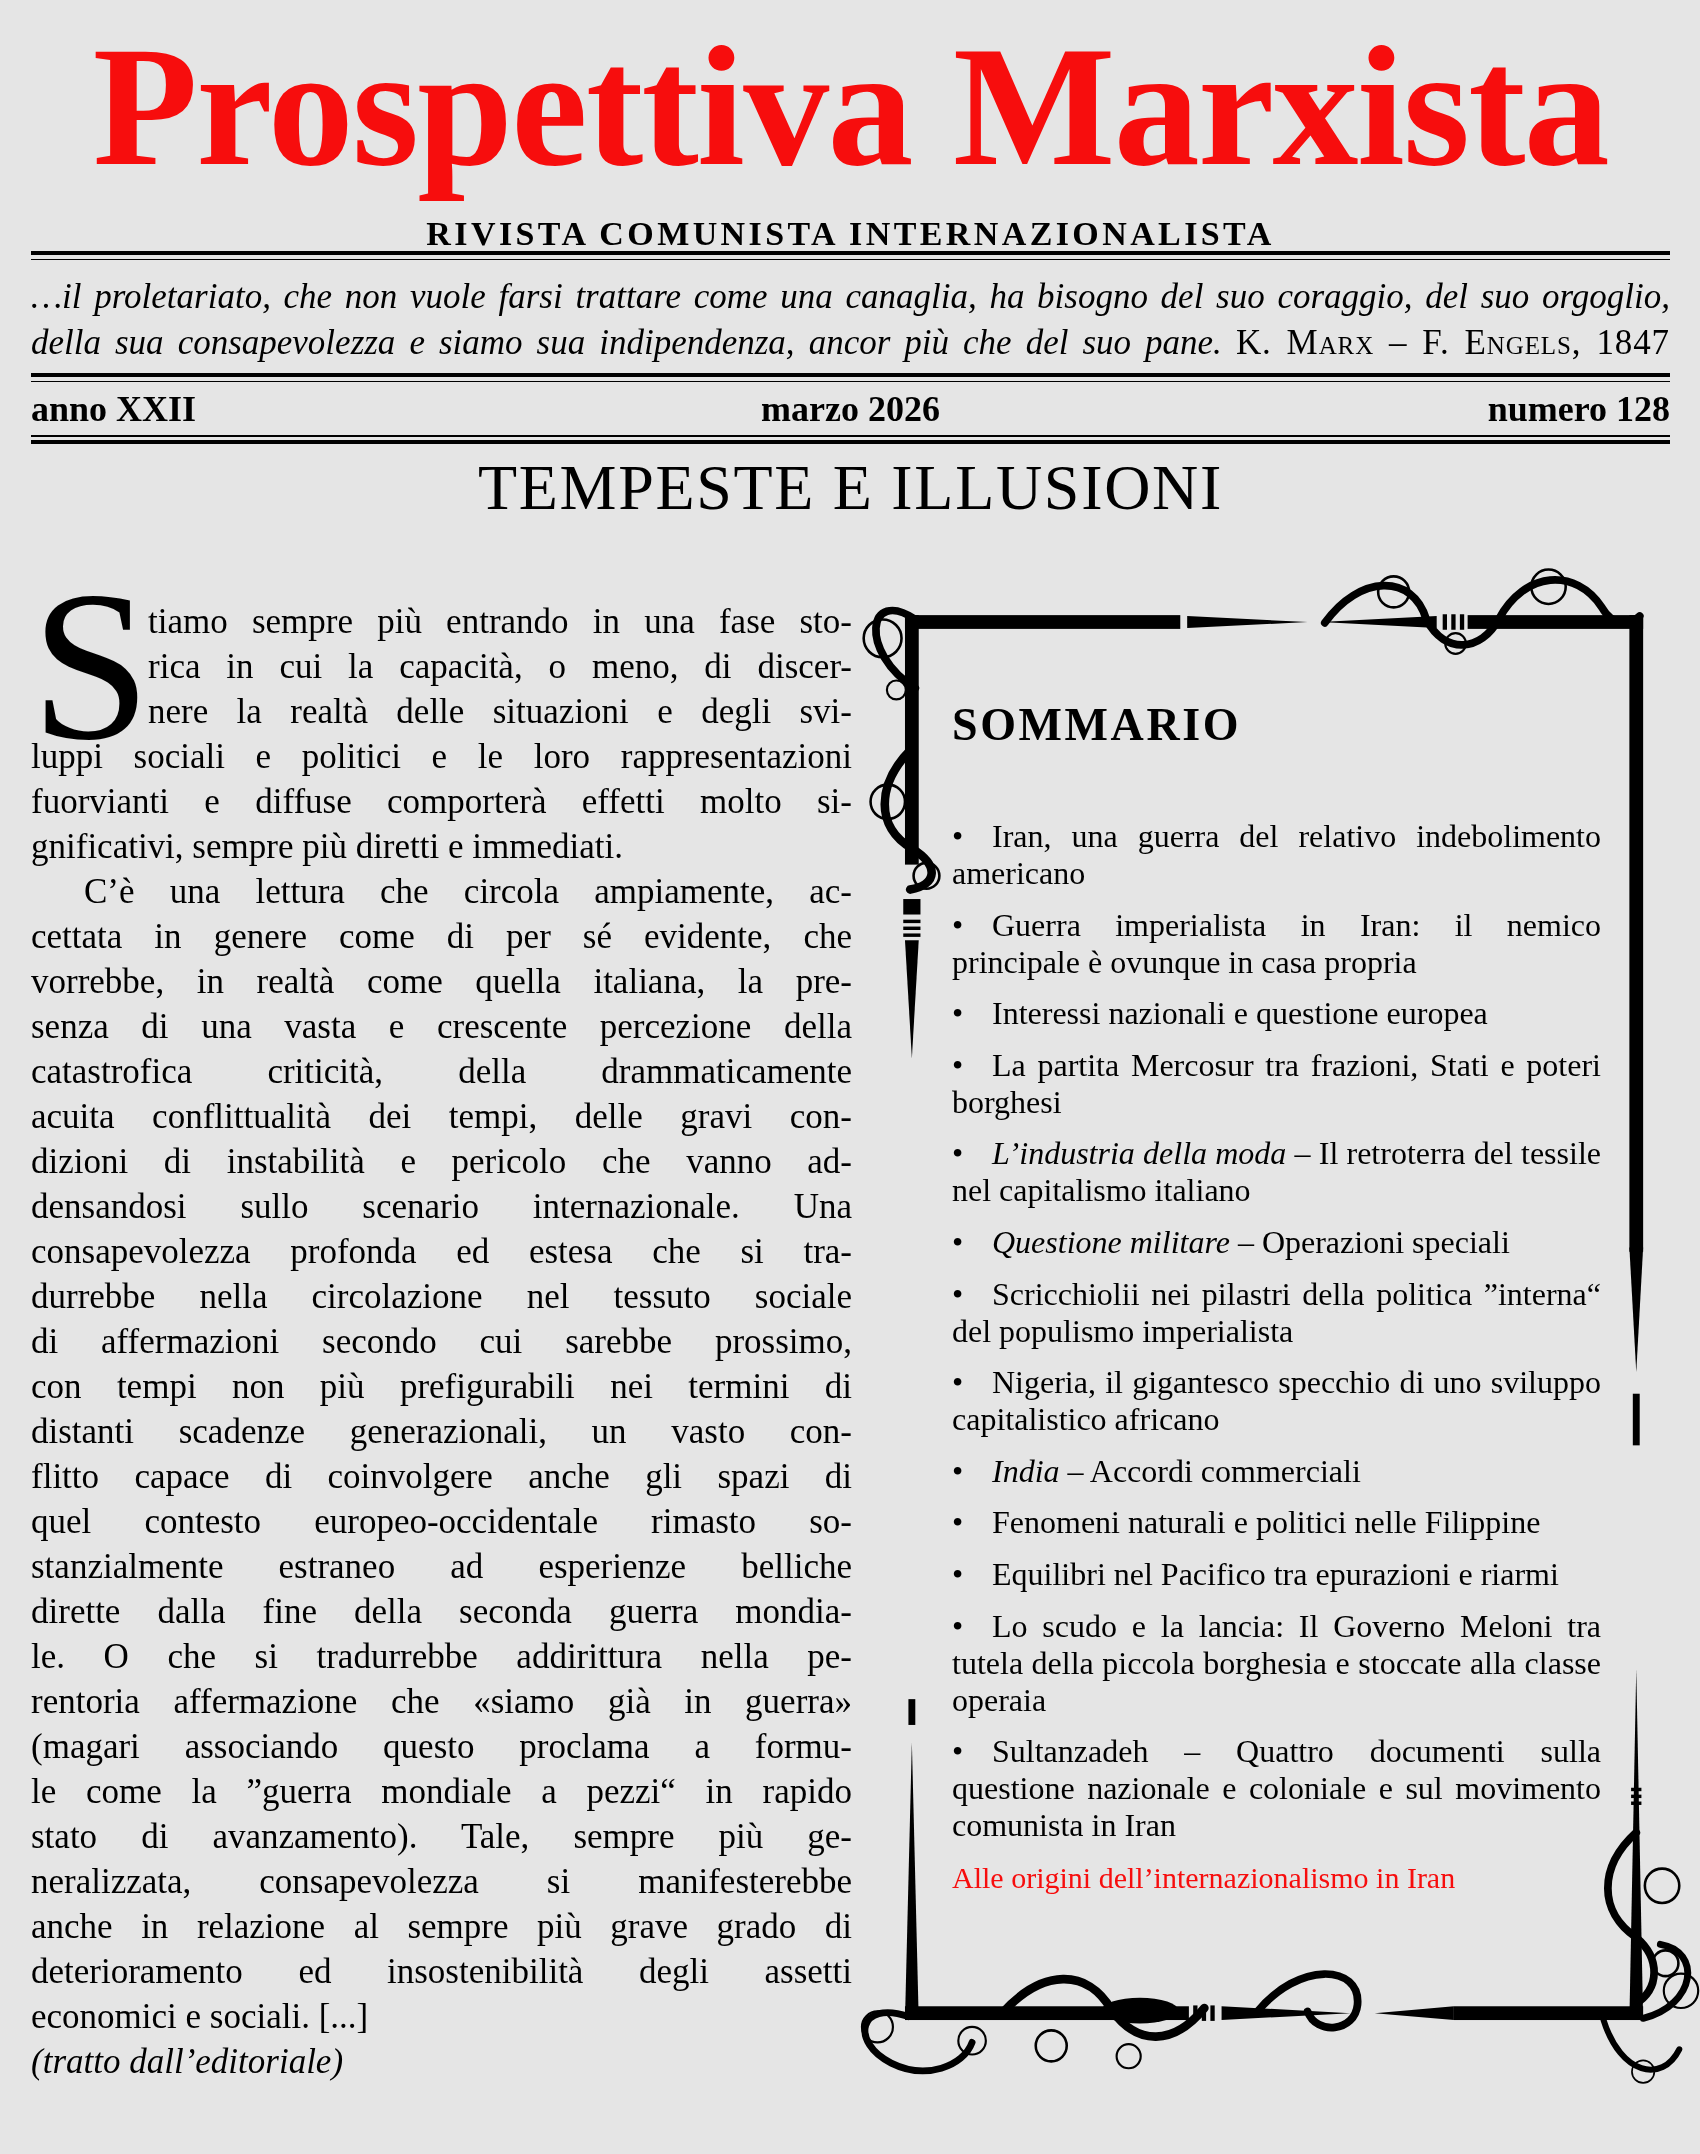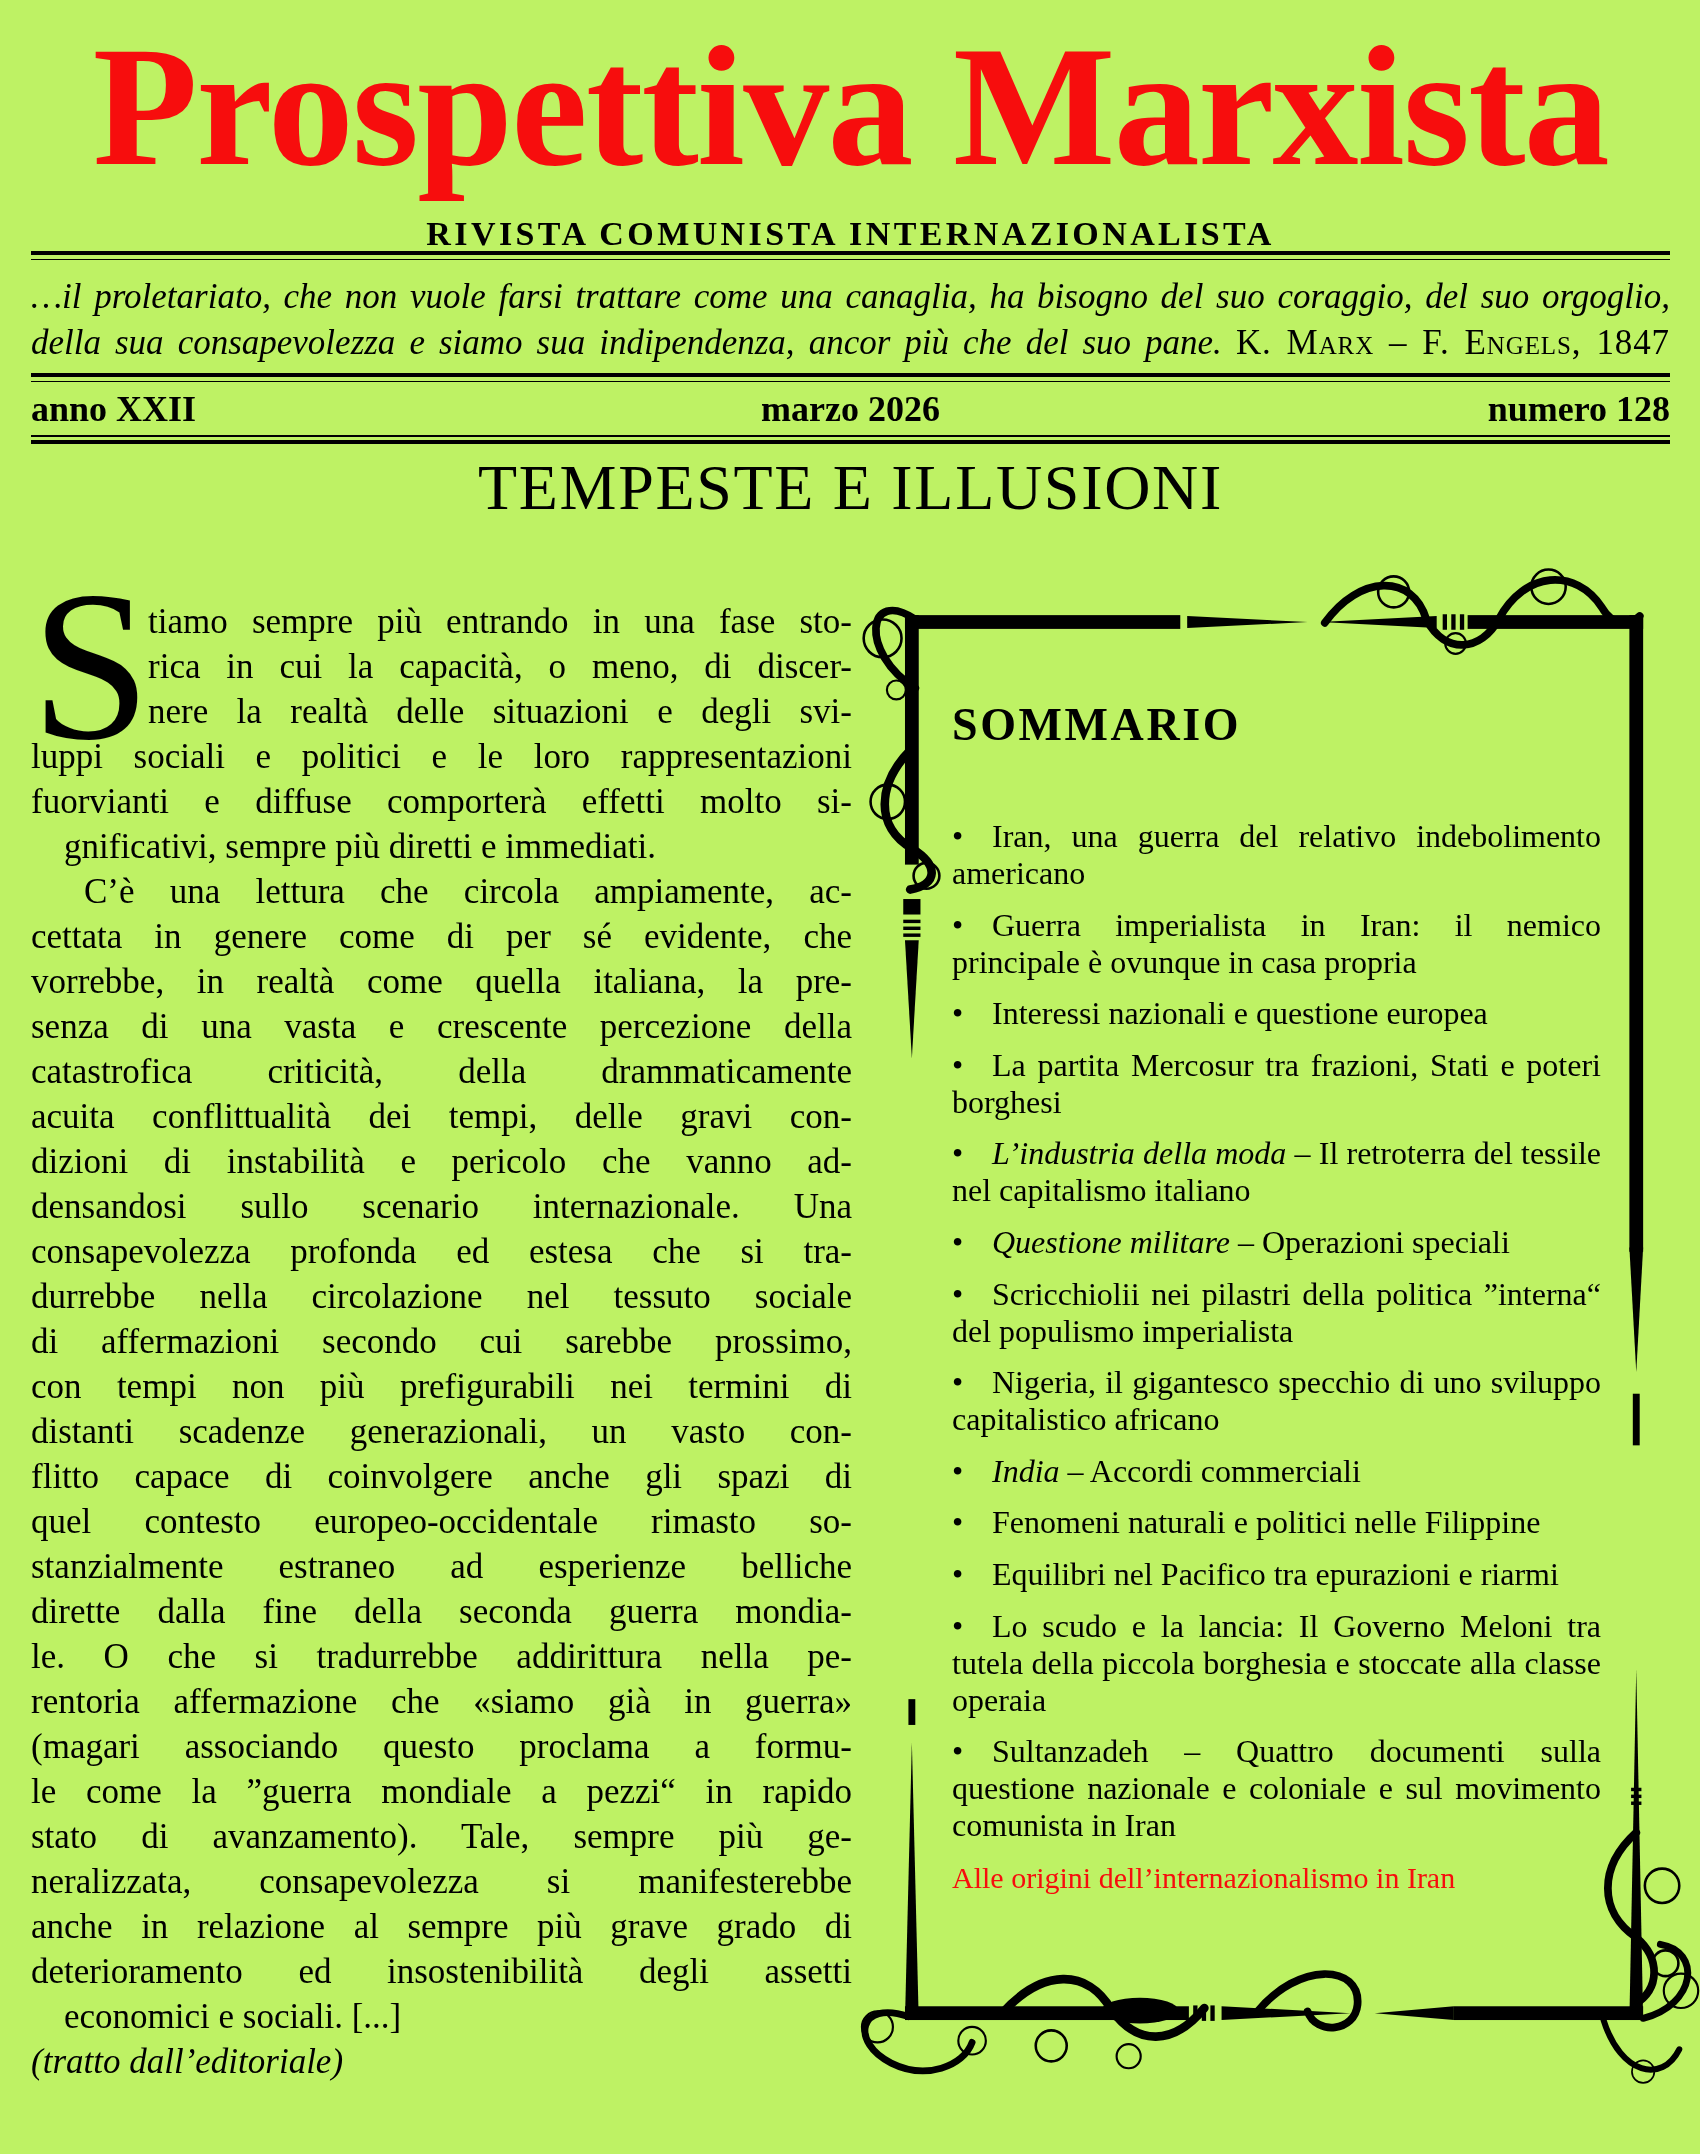--- a/index.html
+++ b/index.html
@@ -1,19 +1,19 @@
 <!DOCTYPE html>
 <html style="font-size:13.8px"><head>
 <meta charset="utf-8">
 <style>
   html,body{margin:0;padding:0;background:#ffffff;}
   .page{
     position:relative;
     width:1701px;height:2154px;
-    background:#bef264;
+    background:#e5e5e5;
     font-family:"Liberation Serif","DejaVu Serif",serif;
     color:#000;
     overflow:hidden;
   }
   
   .masthead{position:absolute;left:0;top:22.4px;width:100%;text-align:center;}
   .journal-title{
     font-size:172px;line-height:0.98;font-weight:bold;
     letter-spacing:-1.7px;white-space:nowrap;
   }
@@ -50,21 +50,21 @@
   
   .editorial{
     position:absolute;left:31px;top:599px;width:821px;
     font-size:35px;line-height:45px;
   }
   .dropcap{
     float:left;width:105px;height:134px;margin-right:12px;
     font-size:215px;line-height:134px;text-align:left;
   }
   .ed-line{text-align:justify;text-align-last:justify;}
-  .ed-line.nj{text-align-last:left;margin-left:33px;}
+  .ed-line.nj{text-align-last:left;}
   .ed-line.ind{text-indent:53px;}
   .ed-line.it{font-style:italic;text-align-last:left;}
   
   .sommario-wrap{
     position:absolute;left:895px;top:602px;width:766px;height:1497px;
   }
   .frame-svg{position:absolute;left:-52px;top:-60px;width:869px;height:1583px;}
   .som-content{
     position:absolute;left:57px;top:0;width:649px;
   }

